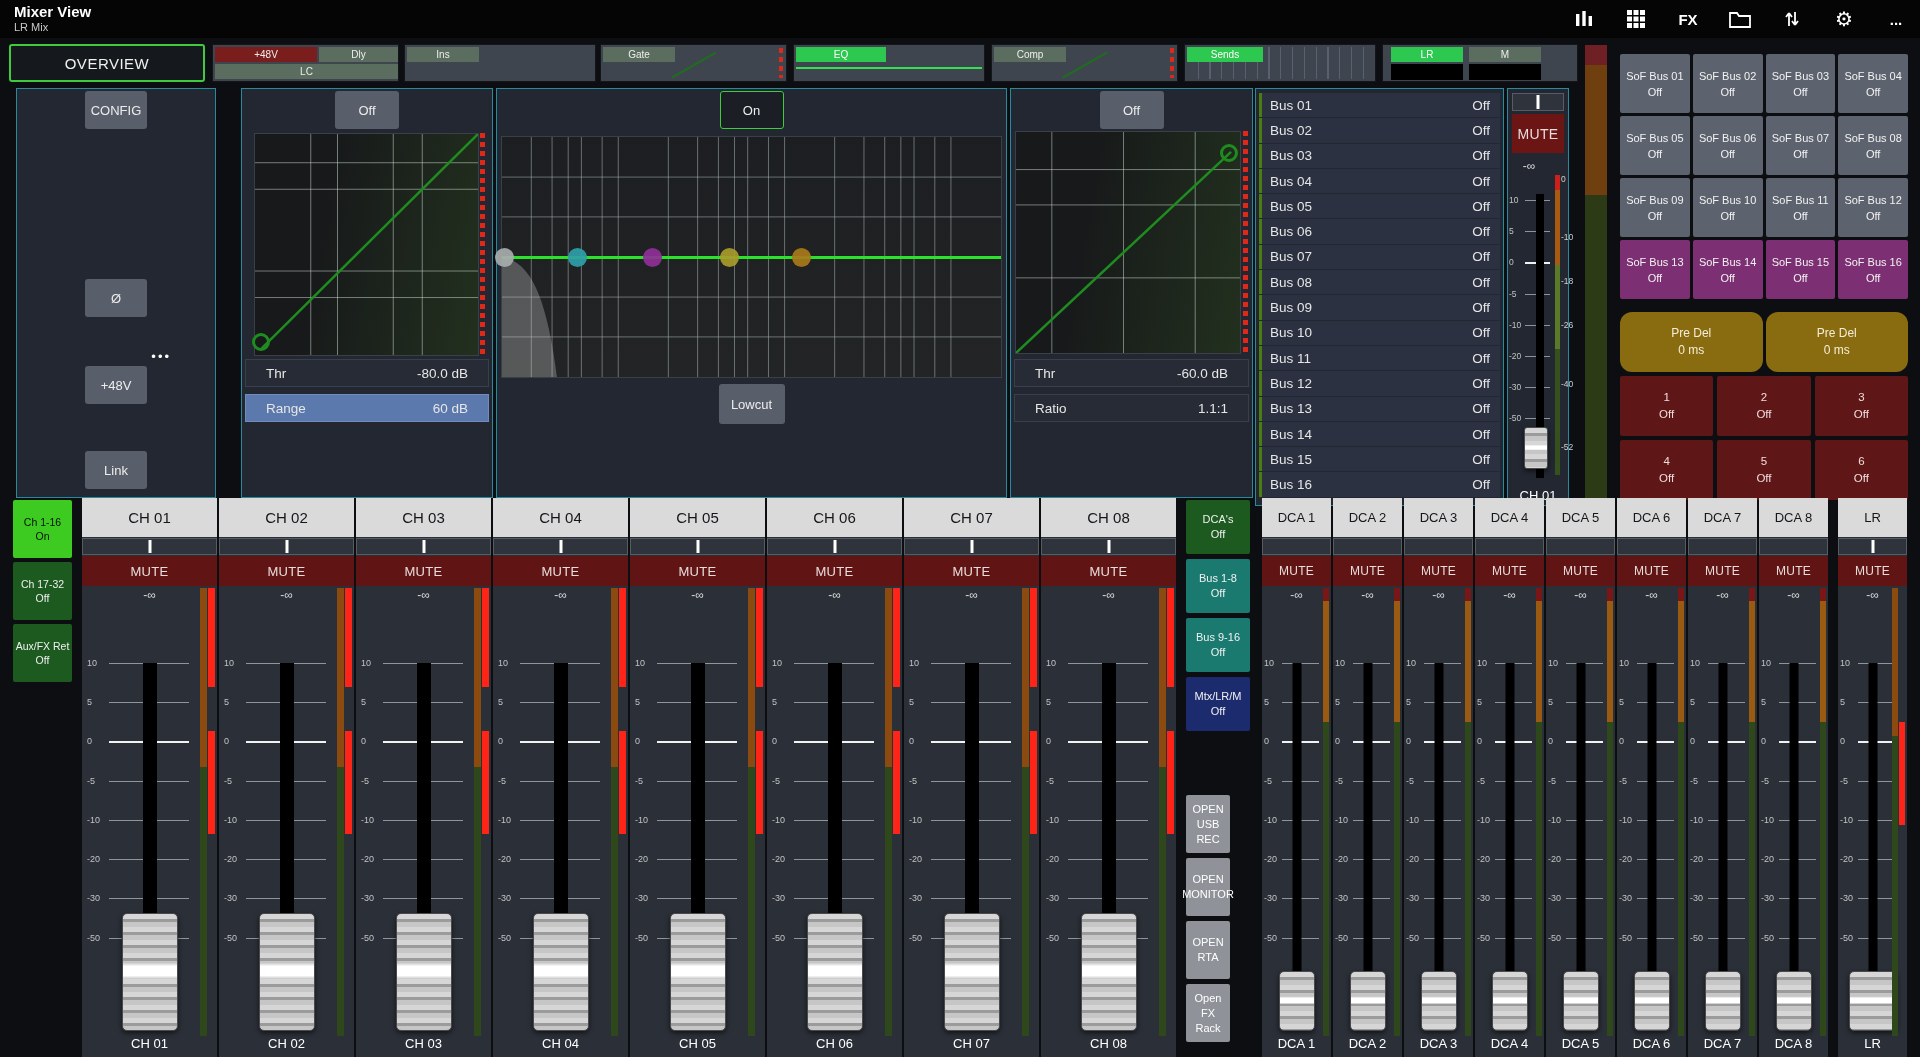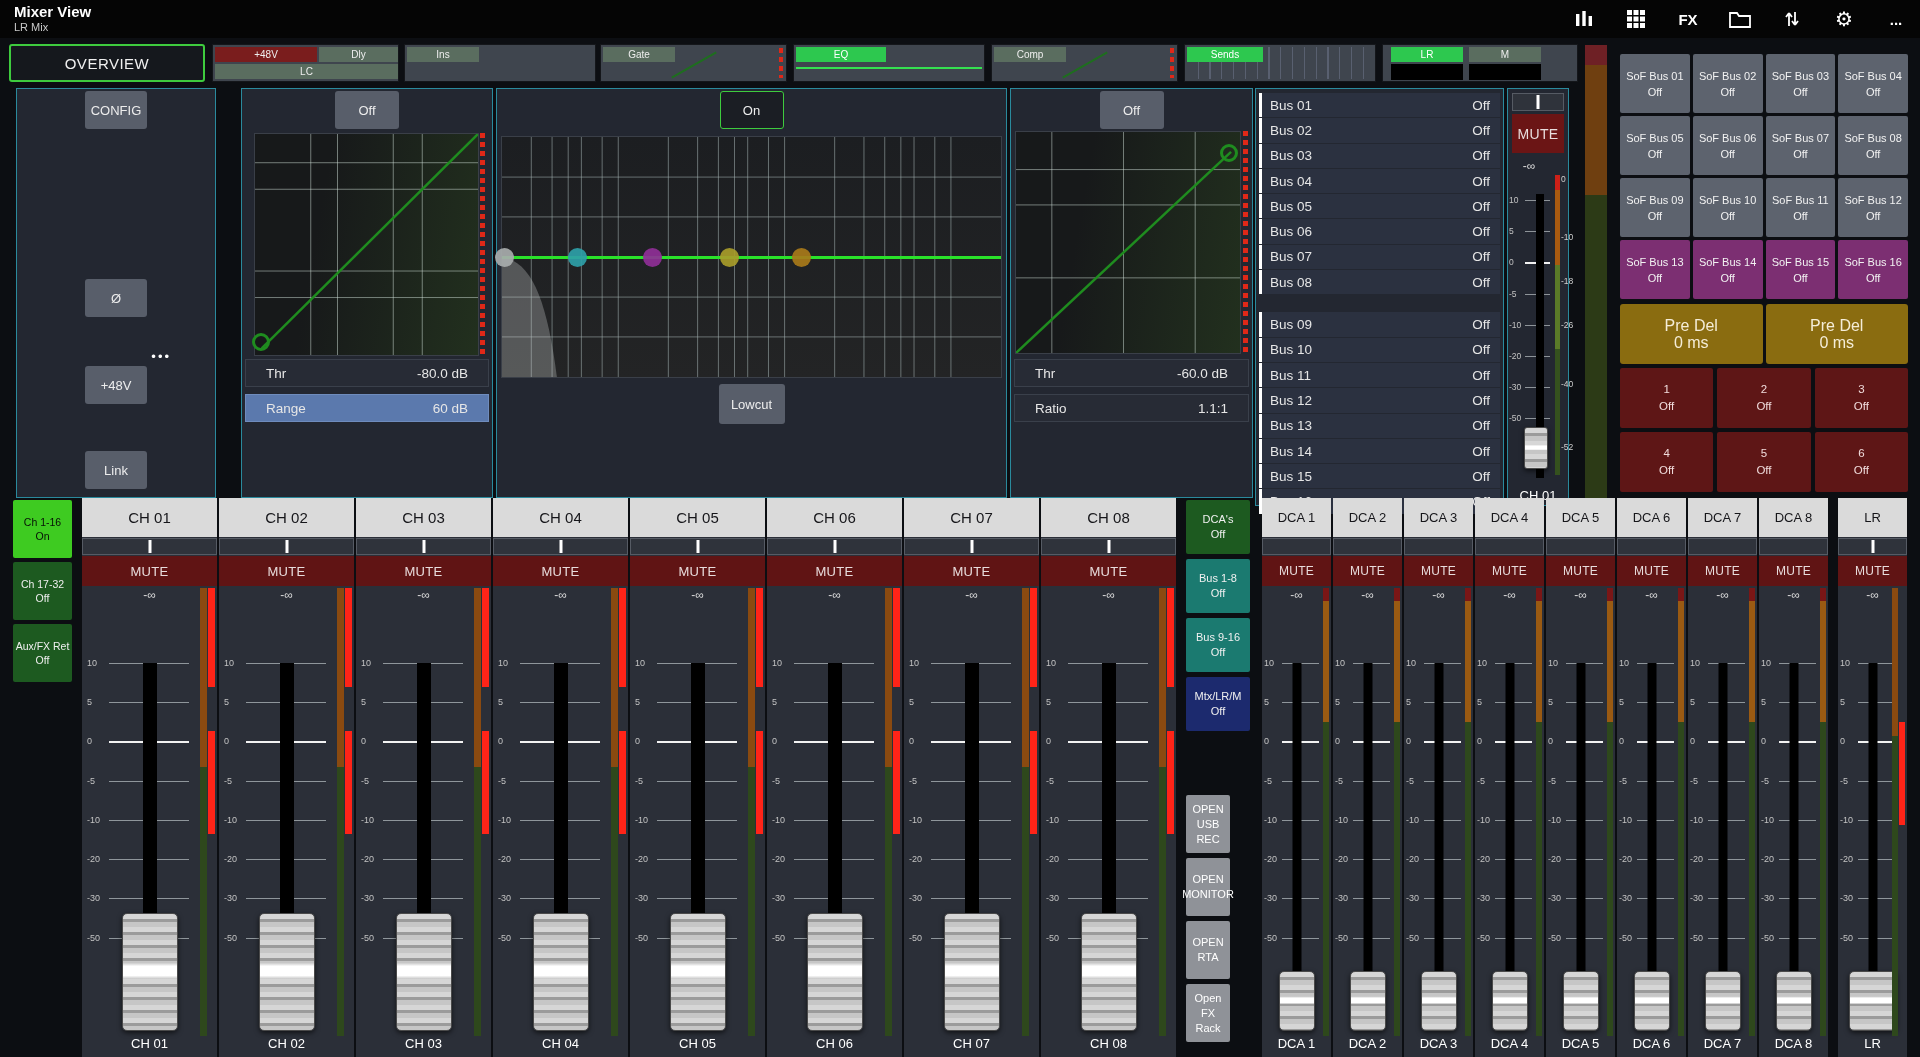--- a/index.html
+++ b/index.html
@@ -34,22 +34,22 @@
   
   #mainmeter { position:absolute; left:1585px; top:45px; width:22px; height:460px; }
   #mainmeter div { width:100%; }
 
   #rightpanel { position:absolute; left:1620px; top:44px; width:288px; }
   #sof-grid { display:grid; grid-template-columns:repeat(4,1fr); gap:3px; margin-top:10px; }
   .sof-btn { height:59px; background:#5d636e; border-radius:2px; display:flex; flex-direction:column;
              align-items:center; justify-content:center; font-size:11px; color:#f2f2f2; line-height:16px; }
   .sof-btn.purple { background:#7c2f72; }
   #predel-row { display:grid; grid-template-columns:1fr 1fr; gap:3px; margin-top:5px; }
-  .predel-btn { height:60px; background:#8a6c10; border-radius:3px; display:flex; flex-direction:column;
-                align-items:center; justify-content:center; font-size:16px; color:#f5edd8; line-height:17px; }
+  .predel-btn { height:60px; background:#8a6c10; border-radius:12px; display:flex; flex-direction:column;
+                align-items:center; justify-content:center; font-size:12px; color:#f5edd8; line-height:17px;margin-top:8px; }
   #mutegrp-grid { display:grid; grid-template-columns:repeat(3,1fr); gap:4px; margin-top:4px; }
   .mgrp-btn { height:60px; background:#5e1616; border-radius:2px; display:flex; flex-direction:column;
               align-items:center; justify-content:center; font-size:11.5px; color:#f0dcdc; line-height:17px; }
 
   
   .sec { position:absolute; top:88px; height:410px; background:#232731; border:1px solid #2a8a9d; }
   #sec-config { left:16px;  width:200px; }
   #sec-gate   { left:241px; width:252px; }
   #sec-eq     { left:496px; width:511px; }
   #sec-comp   { left:1010px; width:243px; }
@@ -80,23 +80,23 @@
   .graph svg { position:absolute; left:0; top:0; width:100%; height:100%; }
   .gcirc { position:absolute; width:18px; height:18px; border:3px solid #1f8c1f; border-radius:50%; }
   .prow { position:absolute; left:3px; right:3px; height:28px; background:#272b35; border:1px solid #3a404b;
           display:flex; align-items:center; justify-content:space-between; padding:0 20px; font-size:13.5px; }
   .prow.sel { background:#5b79ad; border-color:#6f8cbd; }
   .eq-centerline { position:absolute; left:0; right:0; top:calc(50% - 1.5px); height:3px; background:#2ae22a; }
   .eqdot { position:absolute; width:19px; height:19px; border-radius:50%; top:calc(50% - 9.5px); opacity:.92; }
 
   
   #bus-list { padding:4px 3px 0 3px; display:flex; flex-direction:column; gap:1px; }
-  .bus-row { height:24.3px; background:#2b3140; border-left:3px solid #ffffff; display:flex;
+  .bus-row { height:24.3px; background:#2b3140; border-left:3px solid #4d7c0f; display:flex;
              align-items:center; justify-content:space-between; padding:0 10px 0 8px; font-size:13.5px; }
-  #bus-list div:nth-of-type(9) { margin-top:17px; }
+  #bus-list div:nth-of-type(9) { margin-top:0; }
 
   
   .panbar { background:#2f333b; border:1px solid #565b64; position:relative; }
   .panline { position:absolute; left:50%; top:1px; bottom:1px; width:3px; background:#fff;
              transform:translateX(-50%); }
   .mutebar { background:#601414; color:#e8dcdc; display:flex; align-items:center; justify-content:center;
              font-size:13px; letter-spacing:.3px; }
   .valrow { text-align:center; font-size:12px; color:#d8d8d8; }
   .tick { position:absolute; left:0; right:0; height:0; }
   .tick span { position:absolute; left:5px; top:-5px; font-size:9px; color:#c3c3c3; }

